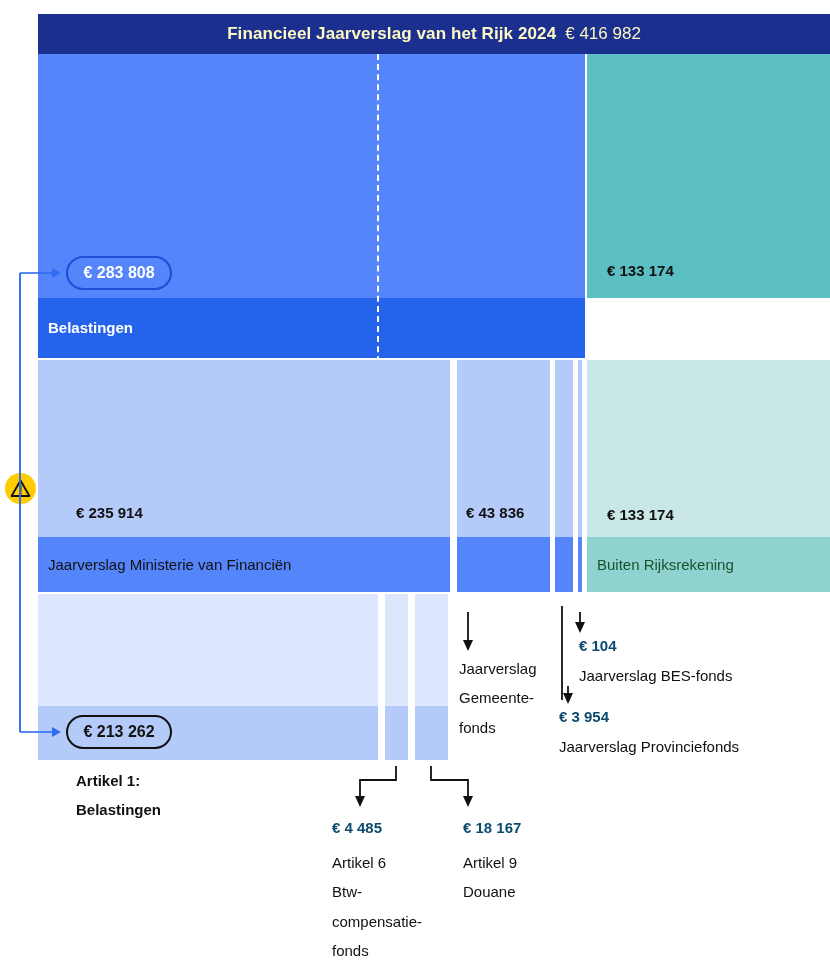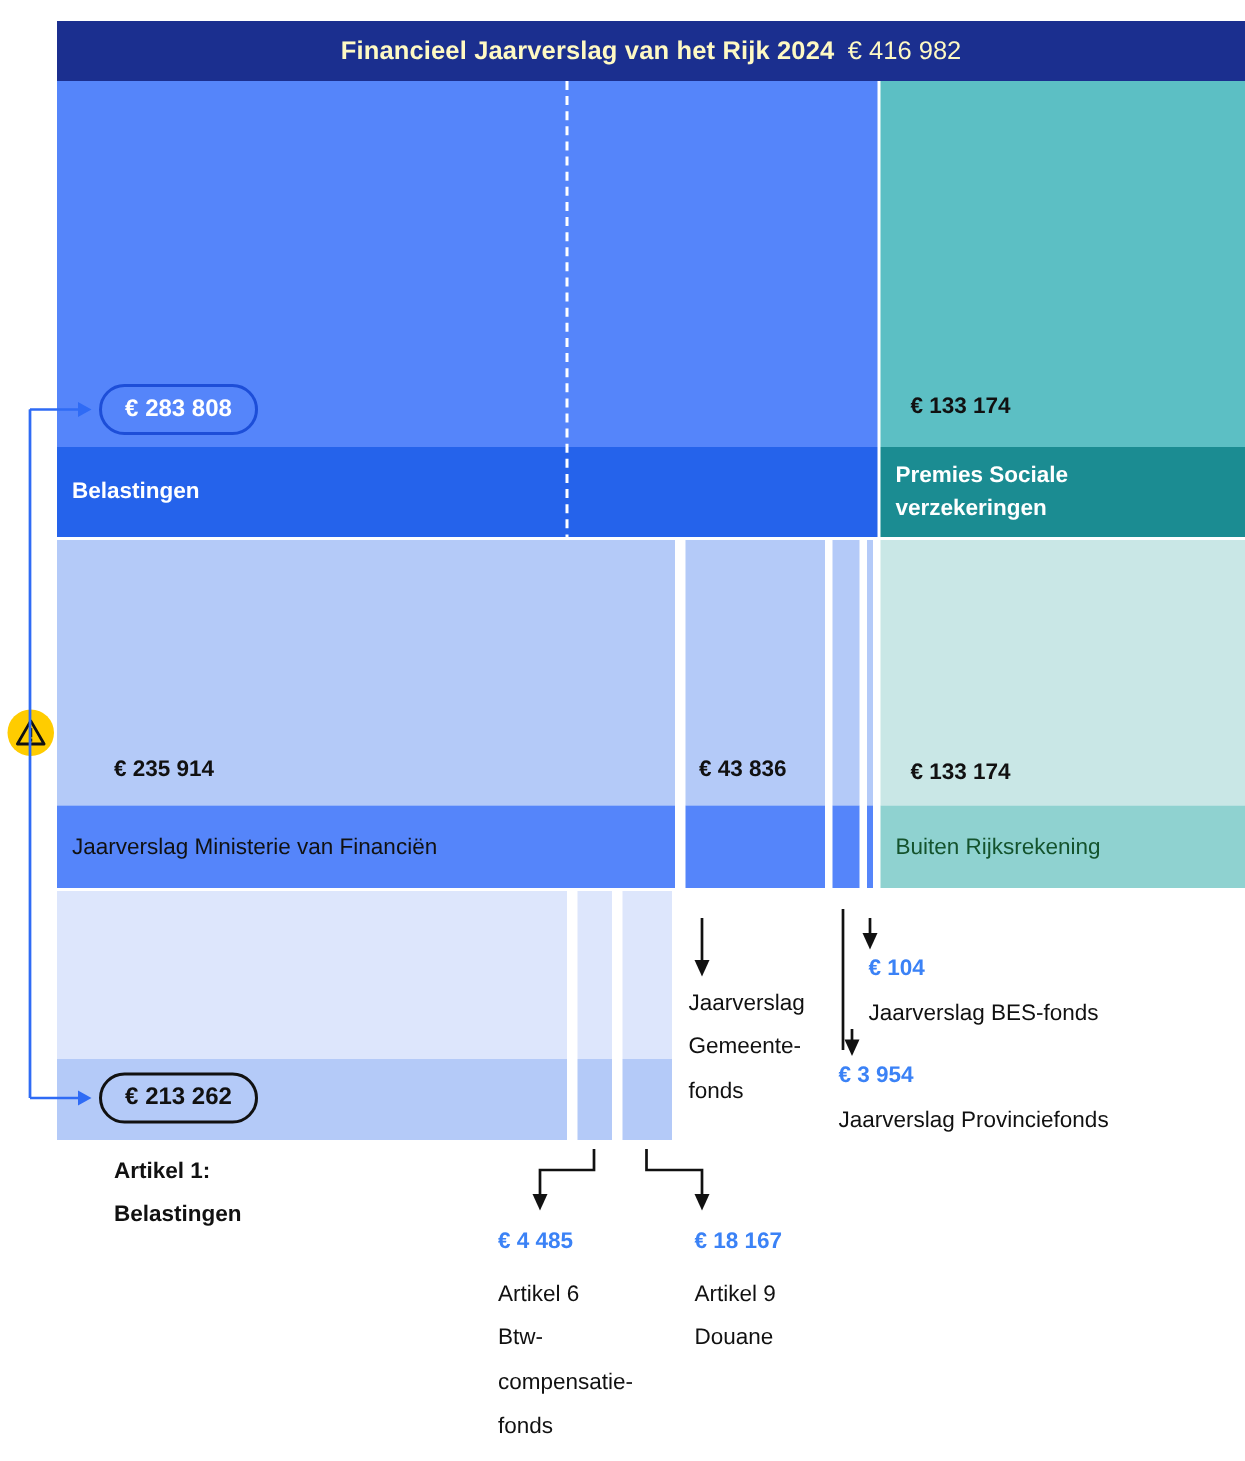--- a/index.html
+++ b/index.html
@@ -39,21 +39,21 @@
   }
 
   
   .pill{
     position:absolute;display:flex;align-items:center;justify-content:center;
     border-radius:999px;font-size:16px;font-weight:bold;
     box-sizing:border-box;
   }
   .pill.light{border:2px solid #1d4ed8;color:#ffffff;}
   .pill.dark{border:2px solid #111111;color:#111111;}
-  .anno-num{position:absolute;font-size:15px;font-weight:bold;color:#3b82f6;white-space:nowrap;text-align:right;}
+  .anno-num{position:absolute;font-size:15px;font-weight:bold;color:#0c4a6e;white-space:nowrap;text-align:right;}
   .anno-txt{position:absolute;font-size:15px;color:#111;white-space:pre-line;line-height:1.95;}
 
   svg.ovl{position:absolute;left:0;top:0;width:830px;height:974px;pointer-events:none;}
 
   
   #warn{
     left:5px;top:473px;width:31px;height:31px;border-radius:50%;
     background:#ffcc00;display:flex;align-items:center;justify-content:center;
   }
 </style>
@@ -66,24 +66,20 @@
     <span class="t-main">Financieel Jaarverslag van het Rijk 2024</span>
     <span class="t-amt">€ 416 982</span>
   </div>
 
   <div class="blk" style="left:38px;top:54px;width:547px;height:244px;background:#5585fa;"></div>
   <div class="blk" style="left:38px;top:298px;width:547px;height:60px;background:#2563eb;">
     <div class="lbl bold" style="left:0;top:0;width:547px;height:60px;color:#ffffff;">Belastingen</div>
   </div>
 
   <div class="blk" style="left:587px;top:54px;width:243px;height:244px;background:#5cbfc4;"></div>
-  <div class="blk" style="left:587px;top:298px;width:243px;height:60px;background:#1b8c92;">
-    <div class="lbl bold" style="left:0;top:0;width:243px;height:60px;color:#ffffff;">Premies Sociale
-verzekeringen</div>
-  </div>
   <div class="abs" style="left:607px;top:262px;">
     <span style="font-size:15px;font-weight:bold;color:#111;">€ 133 174</span>
   </div>
 
   <div id="dashed" class="abs"></div>
 
   <div class="blk" style="left:38px;top:360px;width:412px;height:177px;background:#b4caf8;"></div>
   <div class="blk" style="left:38px;top:537px;width:412px;height:55px;background:#5585fa;">
     <div class="lbl" style="left:0;top:0;width:412px;height:55px;color:#111111;">Jaarverslag Ministerie van Financiën</div>
   </div>

